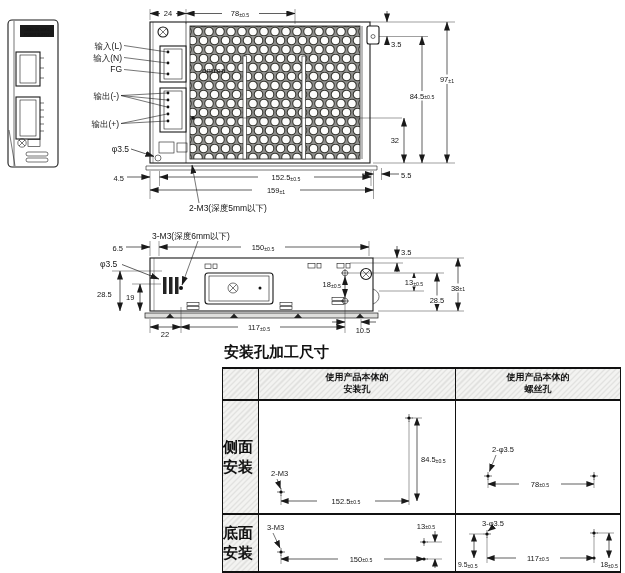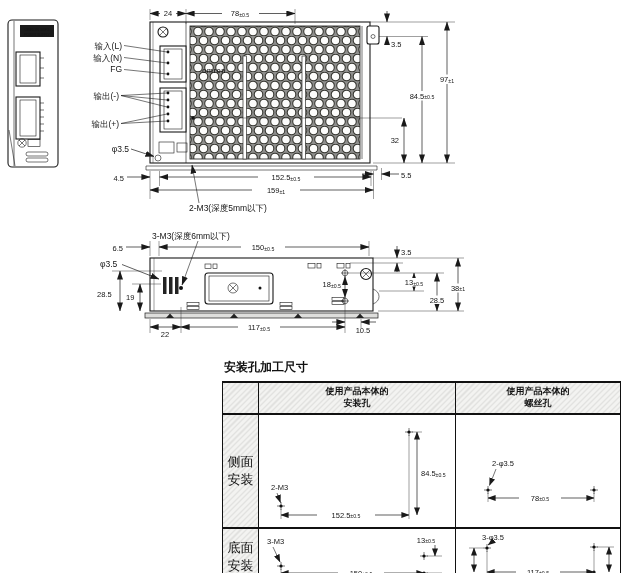--- a/index.html
+++ b/index.html
@@ -8,31 +8,31 @@
   svg text{font-family:"Liberation Sans",sans-serif;fill:#141414;}
   .ol2{fill:#fff;stroke:#1a1a1a;stroke-width:1.1;}
   .tl{fill:none;stroke:#1a1a1a;stroke-width:0.6;}
   .xl{fill:none;stroke:#2a2a2a;stroke-width:0.45;}
   .dl{fill:none;stroke:#1a1a1a;stroke-width:0.7;}
   .dim{font-size:7.5px;}
   .tol{font-size:5.2px;}
   .cjk{font-size:8.5px;}
   .whitebg{fill:#ffffff;}
   .tbl-wrap{position:absolute;left:222px;top:343px;width:400px;}
-  .tbl-title{font-size:12px;font-weight:700;margin:16px 0 5px 2px;}
+  .tbl-title{font-size:15px;font-weight:700;margin:0 0 5px 2px;}
   table.mt{border-collapse:collapse;table-layout:fixed;width:398px;padding-left:23px;}
   table.mt th,table.mt td{border:1px solid #111;padding:0;margin:0;}
   table.mt thead th{border-top:2px solid #111;border-bottom:2px solid #111;
     font-size:9px;font-weight:700;text-align:center;white-space:pre-line;line-height:1.3;}
   table.mt tbody tr:first-child th,table.mt tbody tr:first-child td{border-bottom:2px solid #111;}
   table.mt tbody tr:last-child th,table.mt tbody tr:last-child td{border-bottom:2px solid #111;}
   table.mt td{background:#fff;}
   table.mt td svg{position:static;display:block;}
   .hatch{background-image:repeating-linear-gradient(135deg,#e2e2e0 0 1.5px,#f3f3f1 1.5px 4px);}
-  .rowhead{font-size:13px;font-weight:400;text-align:center;white-space:pre-line;line-height:1.35;}
+  .rowhead{font-size:15px;font-weight:700;text-align:left;white-space:pre-line;line-height:1.35;}
 </style>
 </head>
 <body>
 
 <svg width="625" height="227" viewBox="0 0 625 227" style="top:0">
   <defs>
     <marker id="a1e" markerWidth="9" markerHeight="6" refX="8.6" refY="3" orient="auto" markerUnits="userSpaceOnUse">
         <path d="M0,0L9,3L0,6Z" fill="#1a1a1a"></path>
       </marker>
     <marker id="a1s" markerWidth="9" markerHeight="6" refX="0.4" refY="3" orient="auto" markerUnits="userSpaceOnUse">

